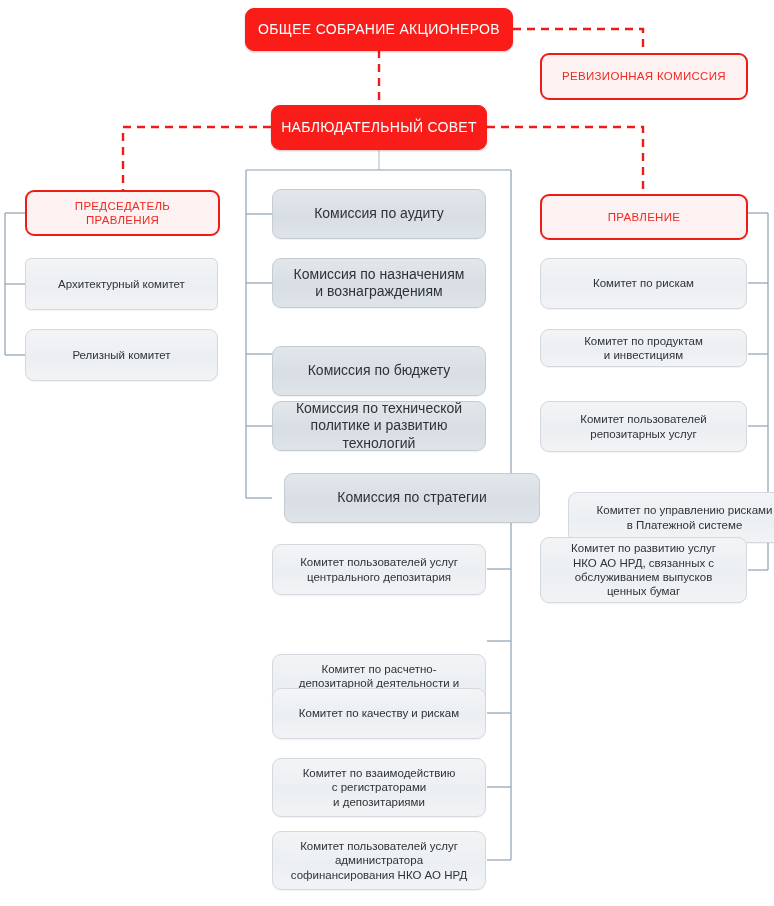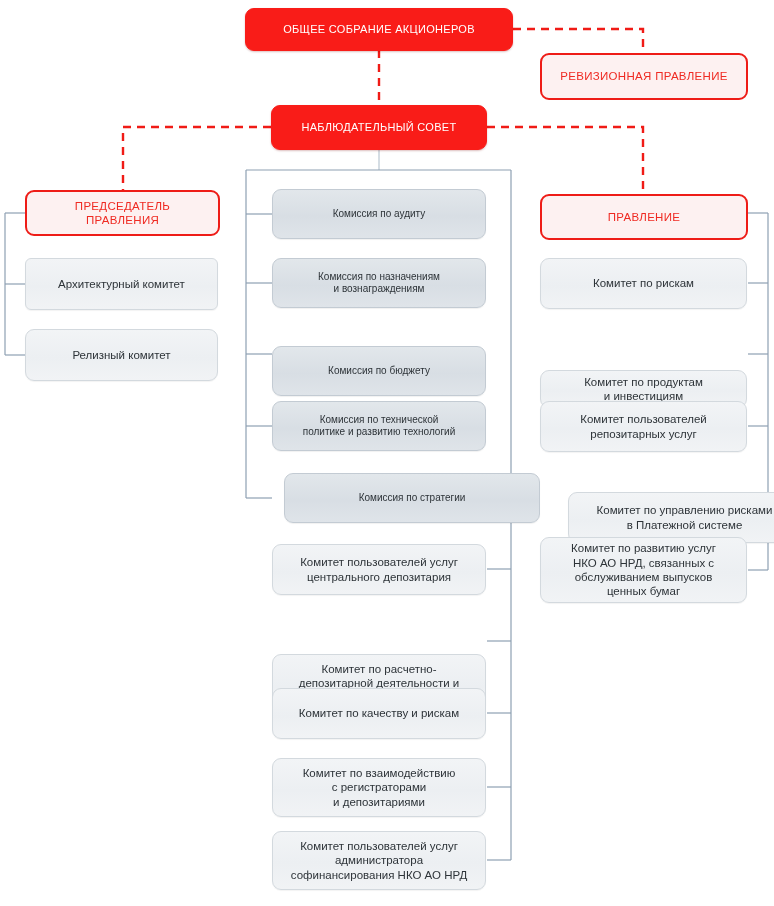--- a/index.html
+++ b/index.html
@@ -40,40 +40,40 @@
     border-radius: 9px;
     line-height: 1.25;
     white-space: pre-line;
   }
 
   
   .node.primary {
     background: #f91c18;
     border: 1px solid #f91c18;
     color: #ffffff;
-    font-size: 11px;
+    font-size: 14px;
     letter-spacing: .3px;
     box-shadow: 0 1px 2px rgba(120,0,0,.25);
   }
 
   
   .node.outline {
     background: #fdf1f1;
     border: 2px solid #ee1c17;
     color: #ef2a22;
     font-size: 11.5px;
     letter-spacing: .3px;
   }
 
   
   .node.grey-dark {
     background: linear-gradient(180deg, #e2e7eb 0%, #d8dee4 55%, #dfe4e9 100%);
     border: 1px solid #c3cbd3;
     color: #2d3338;
-    font-size: 10px;
+    font-size: 14px;
     box-shadow: 0 1px 1px rgba(0,0,0,.06);
   }
 
   
   .node.grey-light {
     background: linear-gradient(180deg, #f2f4f6 0%, #eceff2 55%, #f1f3f5 100%);
     border: 1px solid #d3d9de;
     color: #2d3338;
     font-size: 11.5px;
     box-shadow: 0 1px 1px rgba(0,0,0,.05);
@@ -122,21 +122,21 @@
       <path d="M748,283 L768,283"></path>
       <path d="M748,354 L768,354"></path>
       <path d="M748,426 L768,426"></path>
       <path d="M748,498 L768,498"></path>
       <path d="M748,570 L768,570"></path>
     </g>
   </svg>
 
   <div class="node primary" style="left:245px; top:8px; width:268px; height:43px;">ОБЩЕЕ СОБРАНИЕ АКЦИОНЕРОВ</div>
 
-  <div class="node outline" style="left:540px; top:53px; width:208px; height:47px;">РЕВИЗИОННАЯ ПРАВЛЕНИЕ</div>
+  <div class="node outline" style="left:540px; top:53px; width:208px; height:47px;">РЕВИЗИОННАЯ КОМИССИЯ</div>
 
   <div class="node primary" style="left:271px; top:105px; width:216px; height:45px;">НАБЛЮДАТЕЛЬНЫЙ СОВЕТ</div>
 
   <div class="node outline" style="left:25px; top:190px; width:195px; height:46px;">ПРЕДСЕДАТЕЛЬ
 ПРАВЛЕНИЯ</div>
 
   <div class="node grey-light" style="left:25px; top:258px; width:193px; height:52px;border-radius:6px;">Архитектурный комитет</div>
 
   <div class="node grey-light" style="left:25px; top:329px; width:193px; height:52px;text-align:right;">Релизный комитет</div>
 
@@ -166,21 +166,21 @@
 и депозитариями</div>
 
   <div class="node grey-light" style="left:272px; top:831px; width:214px; height:59px;">Комитет пользователей услуг
 администратора
 софинансирования НКО АО НРД</div>
 
   <div class="node outline" style="left:540px; top:194px; width:208px; height:46px;">ПРАВЛЕНИЕ</div>
 
   <div class="node grey-light" style="left:540px; top:258px; width:207px; height:51px;">Комитет по рискам</div>
 
-  <div class="node grey-light" style="left:540px; top:329px; width:207px; height:38px;margin-top:41px;">Комитет по продуктам
+  <div class="node grey-light" style="left:540px; top:329px; width:207px; height:38px;">Комитет по продуктам
 и инвестициям</div>
 
   <div class="node grey-light" style="left:540px; top:401px; width:207px; height:51px;">Комитет пользователей
 репозитарных услуг</div>
 
   <div class="node grey-light" style="left:540px; top:492px; width:233px; height:51px;margin-left:28px;">Комитет по управлению рисками
 в Платежной системе</div>
 
   <div class="node grey-light" style="left:540px; top:537px; width:207px; height:66px;">Комитет по развитию услуг
 НКО АО НРД, связанных с

